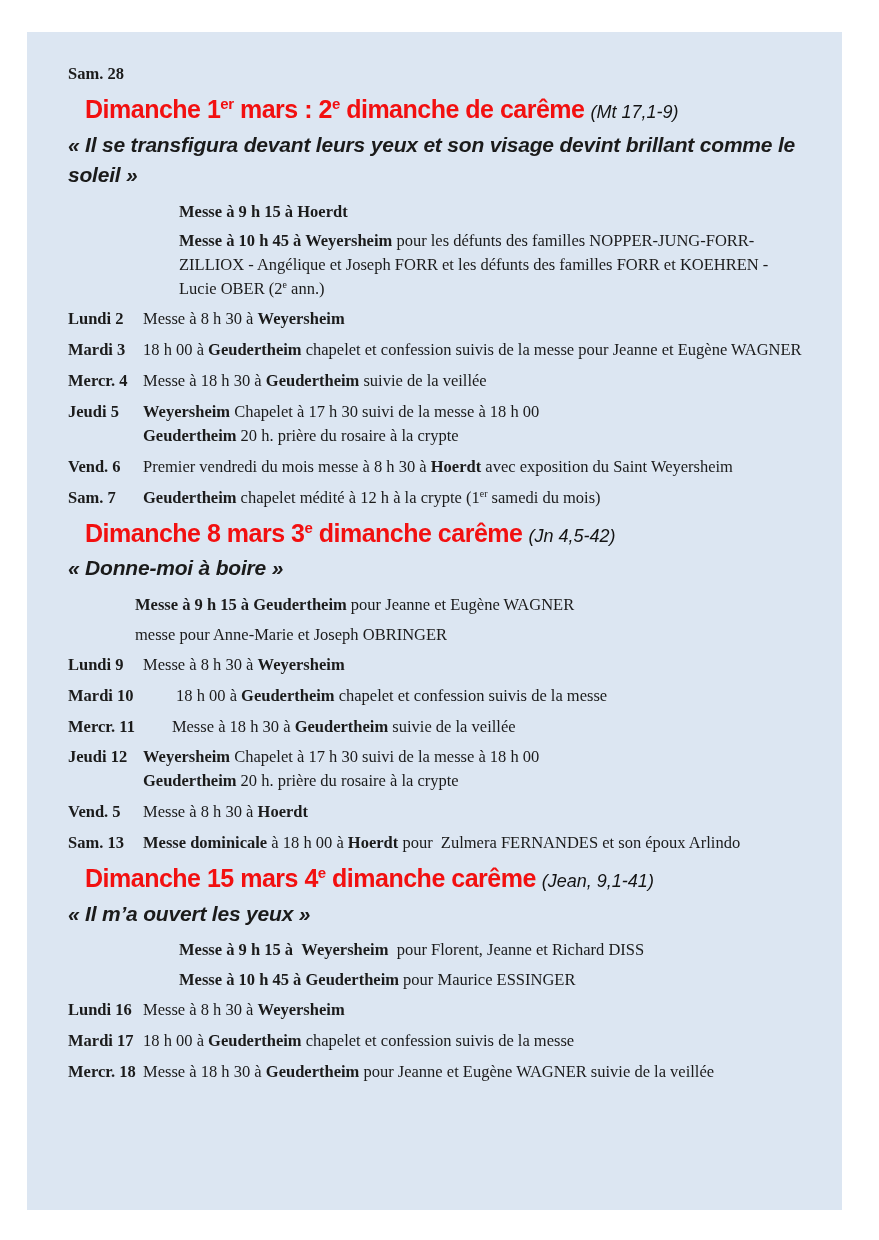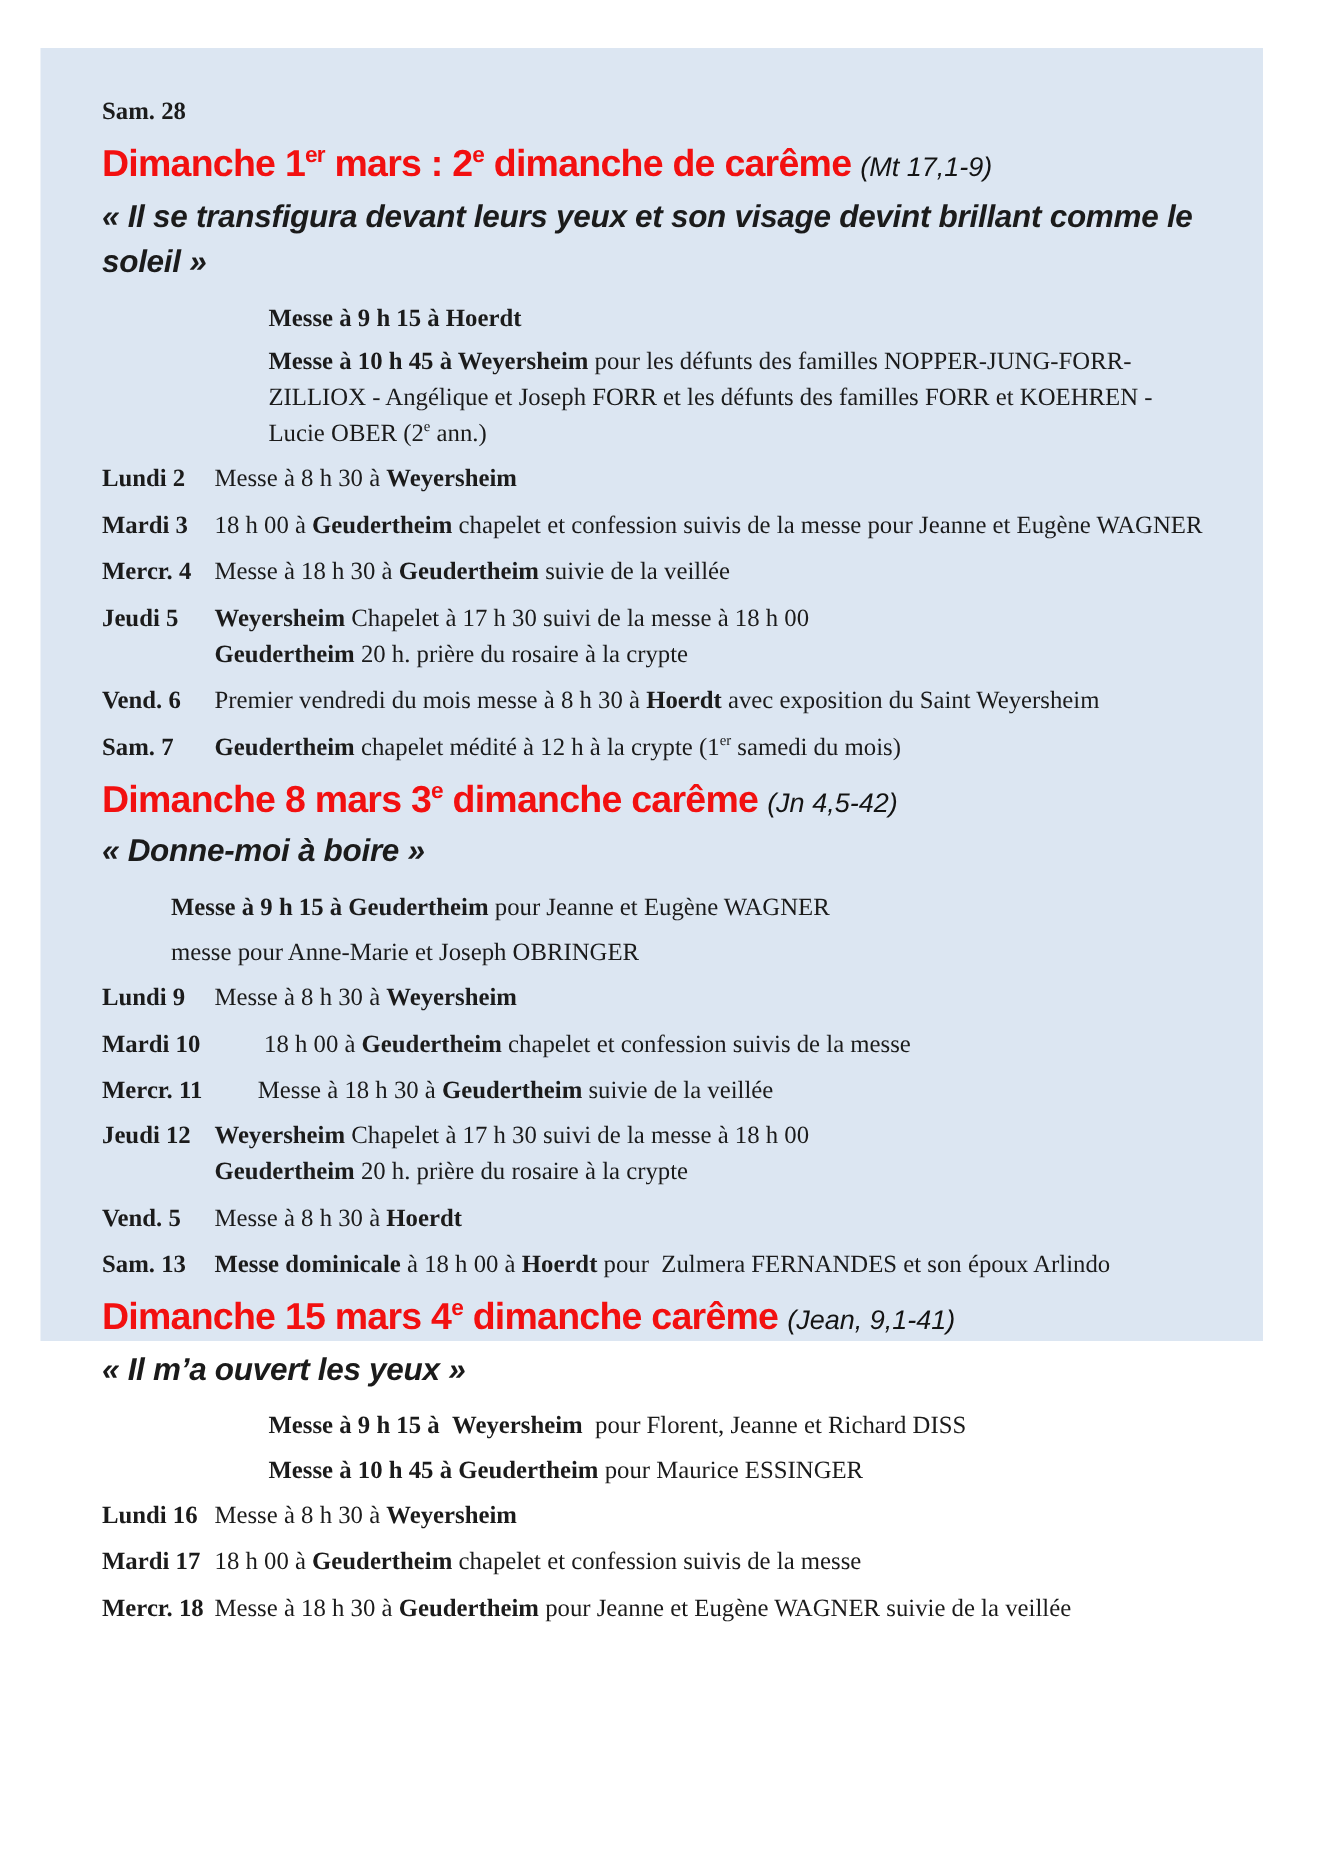--- a/index.html
+++ b/index.html
@@ -2,49 +2,49 @@
 <html><head>
 <meta charset="utf-8">
 <style>
   html,body{margin:0;padding:0;}
   body{
     width:879px;height:1240px;background:#ffffff;
     font-family:"Liberation Serif", serif;
     color:#1b1b1b;position:relative;overflow:hidden;
   }
   .panel{
-    position:absolute;left:27px;top:32px;width:815px;height:862px;
+    position:absolute;left:27px;top:32px;width:815px;height:1178px;
     background:#dce6f2;box-sizing:border-box;
     padding:30px 34px 20px 41px;
   }
   .row{margin:0 0 7px 0;font-size:16.5px;line-height:1.45;}
   .row.day{display:grid;grid-template-columns:75px 1fr;}
   .row .label{font-weight:bold;}
   .row .content{min-width:0;}
   .b{font-weight:bold;}
   sup{font-size:60%;line-height:0;vertical-align:super;font-weight:inherit;}
   .row.heading{
     font-family:"Liberation Sans", sans-serif;
-    margin:9px 0 6px 0;line-height:1.15;
+    margin:9px 0 6px 17px;line-height:1.15;
   }
   .h-main{
     color:#f21010;font-weight:bold;font-size:25px;letter-spacing:-0.5px;
   }
   .h-ref{
     color:#141414;font-style:italic;font-size:18px;font-weight:normal;
     margin-left:6px;letter-spacing:0;
   }
   .row.quote{
     font-family:"Liberation Sans", sans-serif;
     font-weight:bold;font-style:italic;font-size:21px;
     margin:0 0 9px 0;letter-spacing:-0.2px;
   }
   .row.mass{margin-bottom:6px;}
   .row.mass.wide{margin-left:111px;}
-  .row.mass.narrow{margin-left:46px;}
+  .row.mass.narrow{margin-left:67px;}
   .line{display:block;}
 </style>
 </head>
 <body>
 
 <div class="panel">
   <div id="rows">
       <div class="row day">
         <span class="label">Sam. 28</span>
       </div>

